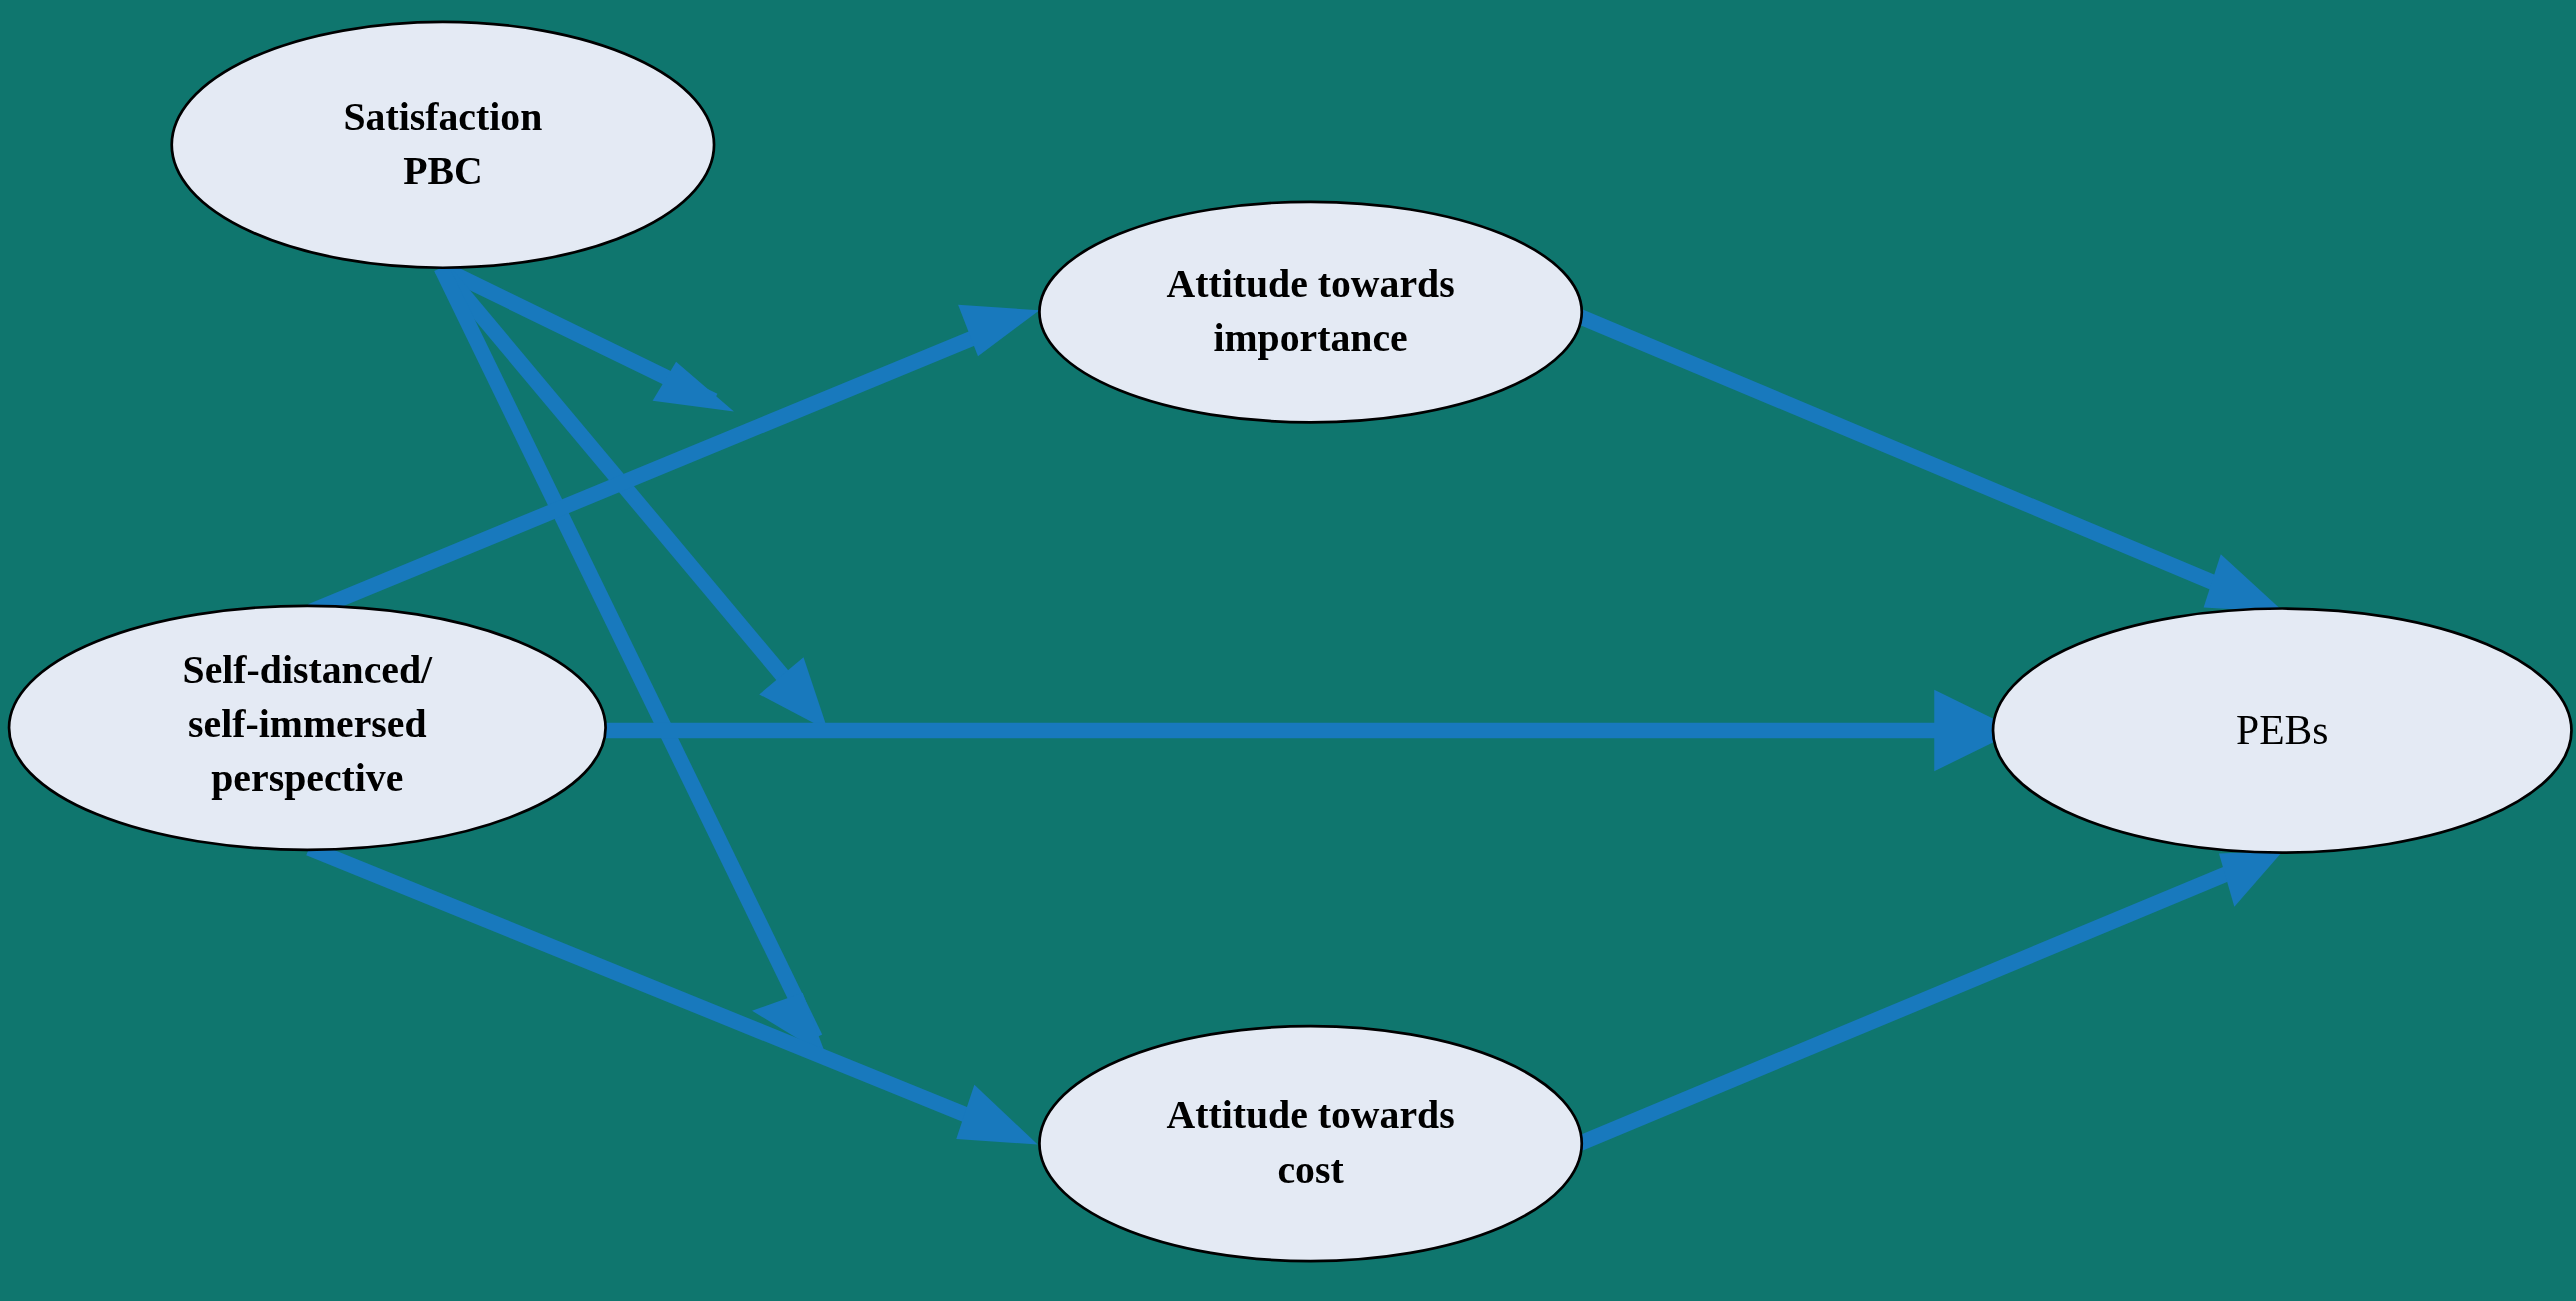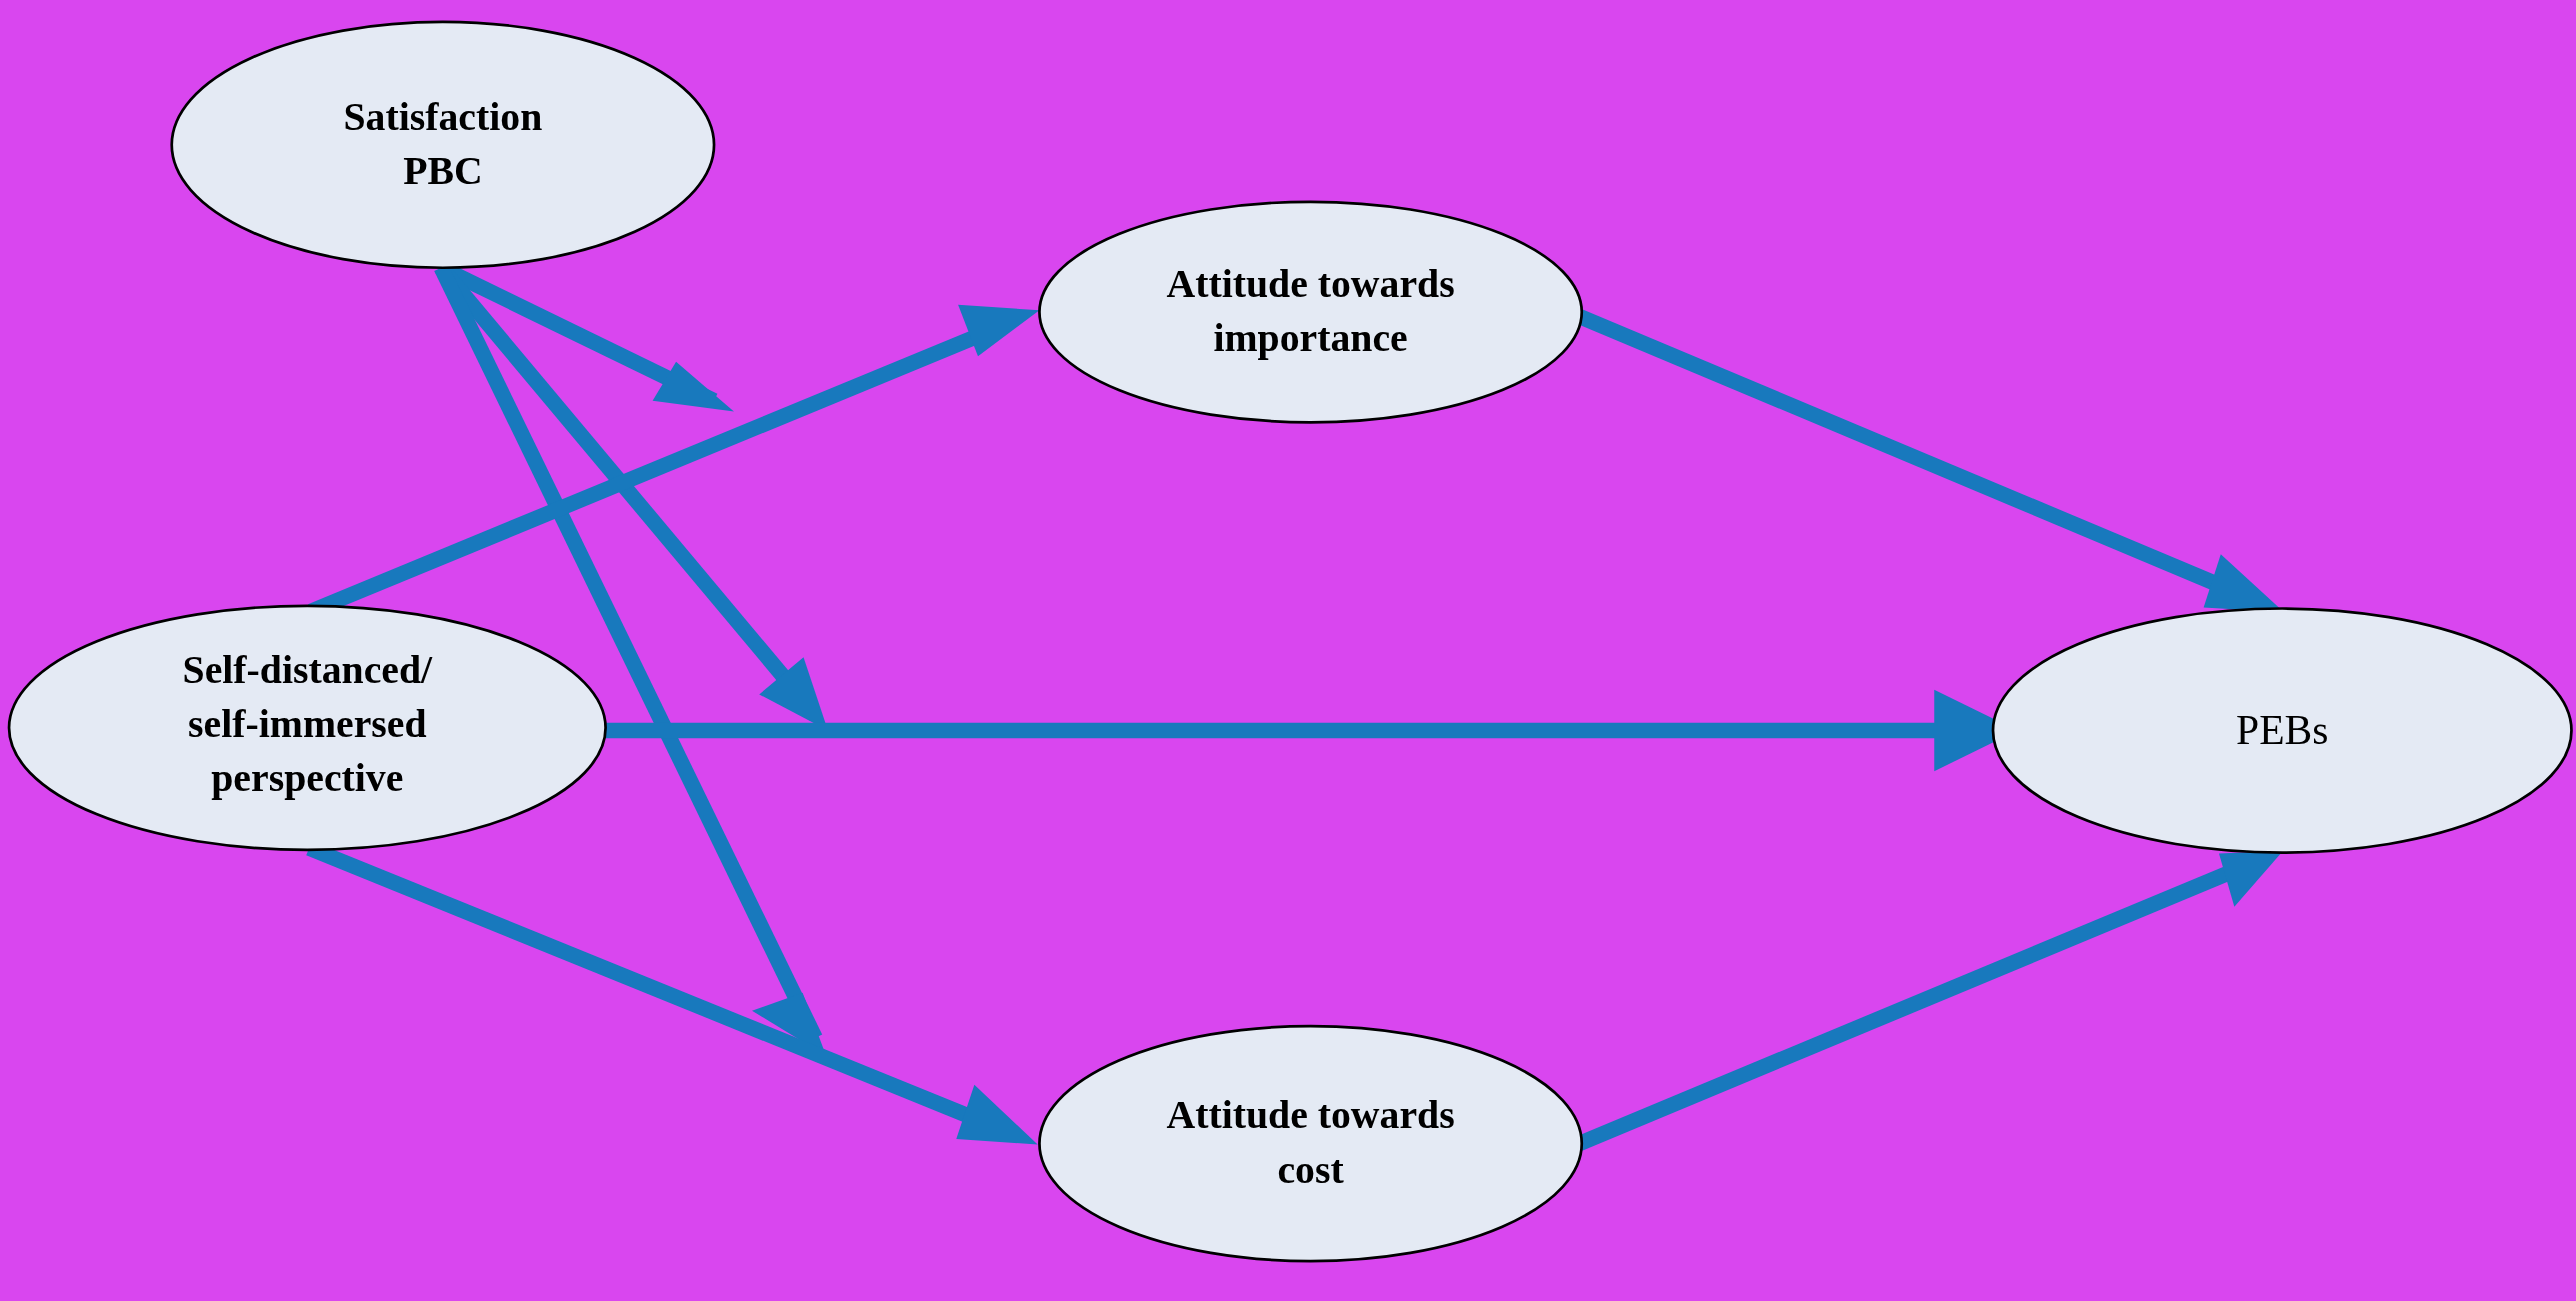--- a/index.html
+++ b/index.html
@@ -4,21 +4,21 @@
 <style>
   html, body {
     margin: 0;
     padding: 0;
     background: #ffffff;
   }
   #diagram-root {
     position: relative;
     width: 2576px;
     height: 1302px;
-    background: #d946ef;
+    background: #0f766e;
     font-family: "Liberation Serif", "DejaVu Serif", serif;
     overflow: hidden;
   }
   svg#model-canvas {
     position: absolute;
     top: 0;
     left: 0;
     width: 2576px;
     height: 1302px;
     display: block;

